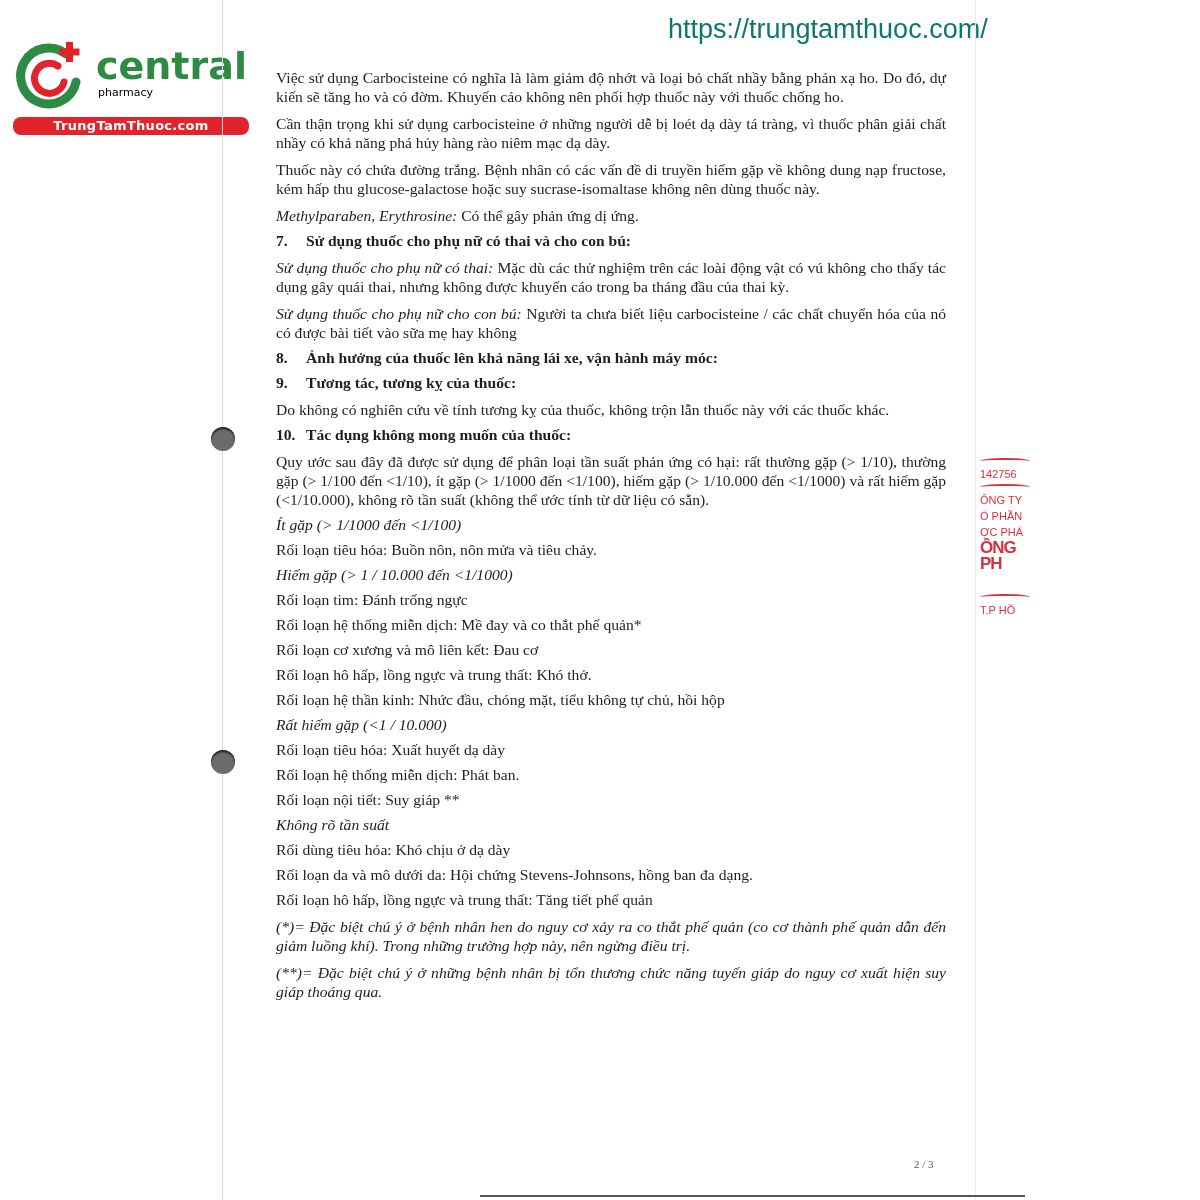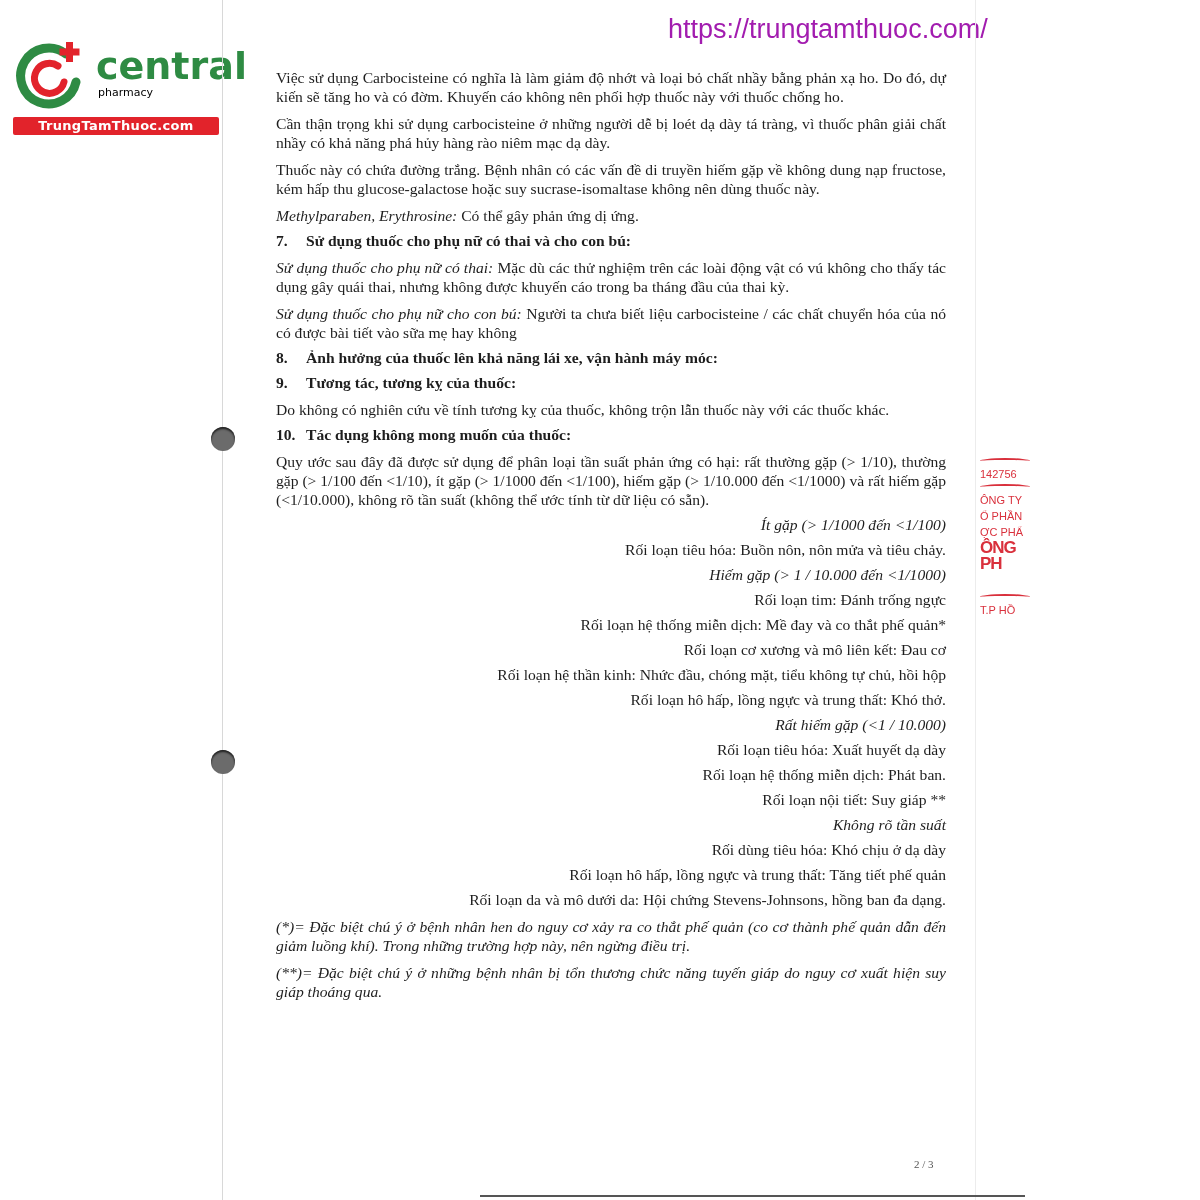--- a/index.html
+++ b/index.html
@@ -15,37 +15,37 @@
       position: absolute; left: 86px; top: 6px;
       font-family: "DejaVu Sans", "Liberation Sans", sans-serif; font-weight: bold;
       font-size: 38px; color: #2e8b43; letter-spacing: 0px; line-height: 44px;
     }
     .logo-pharmacy {
       position: absolute; left: 88px; top: 48px;
       font-family: "DejaVu Sans", "Liberation Sans", sans-serif;
       font-size: 11px; color: #000000; font-weight: normal;
     }
     .logo-site {
-      position: absolute; left: 3px; top: 79px; width: 206px; height: 18px;
-      background: #e2232b; border-radius: 2px; color: #fff;
+      position: absolute; left: 3px; top: 79px; width: 236px; height: 18px;
+      background: #e2232b; border-radius: 8px; color: #fff;
       font-family: "DejaVu Sans", "Liberation Sans", sans-serif; font-weight: bold;
       font-size: 13px; text-align: center; line-height: 18px; letter-spacing: 0.3px;
     }
     .watermark {
       position: absolute; left: 668px; top: 14px;
       font-family: "Liberation Sans", "DejaVu Sans", sans-serif;
-      font-size: 27px; color: #a21caf;
+      font-size: 27px; color: #0f766e;
     }
     .page-edge-left { position: absolute; left: 222px; top: 0; width: 1px; height: 1200px; background: #d8d8d8; }
     .page-edge-right { position: absolute; left: 975px; top: 0; width: 1px; height: 1200px; background: #ececec; }
     .page-bottom-line { position: absolute; left: 480px; top: 1195px; width: 545px; height: 2px; background: #555; }
     .punch-hole { position: absolute; width: 24px; height: 24px; border-radius: 50%; background: #6b6b6b; box-shadow: inset 0 2px 2px #222; }
     .content { position: absolute; left: 276px; top: 60px; width: 670px; font-size: 15.6px; line-height: 19px; }
     .content p { margin: 8px 0 6px 0; text-align: justify; }
-    .content .line { margin: 0 0 6px 0; text-align: right; }
+    .content .line { margin: 0 0 6px 0; }
     .content .heading { font-weight: bold; margin: 0 0 6px 0; }
     .content .heading .num { display: inline-block; width: 30px; }
     .it { font-style: italic; }
     .stamp { position: absolute; left: 980px; top: 456px; width: 50px; height: 160px; color: #d9303c;
       font-family: "Liberation Sans", "DejaVu Sans", sans-serif; font-size: 11px; line-height: 16px; }
     .stamp .arc { border-top: 2px solid #d9303c; border-radius: 50% 50% 0 0; height: 4px; margin: 2px 0; }
     .stamp .big { font-size: 17px; font-weight: bold; letter-spacing: -1px; }
     .page-number { position: absolute; left: 914px; top: 1158px; font-size: 11px; color: #555; }
   </style>
 </head>
@@ -90,32 +90,32 @@
   <div class="heading"><span class="num">10.</span><span>Tác dụng không mong muốn của thuốc:</span></div>
   <p>Quy ước sau đây đã được sử dụng để phân loại tần suất phản ứng có hại: rất thường gặp (&gt; 1/10), thường gặp (&gt; 1/100 đến &lt;1/10), ít gặp (&gt; 1/1000 đến &lt;1/100), hiếm gặp (&gt; 1/10.000 đến &lt;1/1000) và rất hiếm gặp (&lt;1/10.000), không rõ tần suất (không thể ước tính từ dữ liệu có sẵn).</p>
 
   <div class="line it">Ít gặp (&gt; 1/1000 đến &lt;1/100)</div>
   <div class="line">Rối loạn tiêu hóa: Buồn nôn, nôn mửa và tiêu chảy.</div>
 
   <div class="line it">Hiếm gặp (&gt; 1 / 10.000 đến &lt;1/1000)</div>
   <div class="line">Rối loạn tim: Đánh trống ngực</div>
   <div class="line">Rối loạn hệ thống miễn dịch: Mề đay và co thắt phế quản*</div>
   <div class="line">Rối loạn cơ xương và mô liên kết: Đau cơ</div>
+  <div class="line">Rối loạn hô hấp, lồng ngực và trung thất: Khó thở.</div>
   <div class="line">Rối loạn hệ thần kinh: Nhức đầu, chóng mặt, tiểu không tự chủ, hồi hộp</div>
-  <div class="line">Rối loạn hô hấp, lồng ngực và trung thất: Khó thở.</div>
 
   <div class="line it">Rất hiếm gặp (&lt;1 / 10.000)</div>
   <div class="line">Rối loạn tiêu hóa: Xuất huyết dạ dày</div>
   <div class="line">Rối loạn hệ thống miễn dịch: Phát ban.</div>
 
   <div class="line">Rối loạn nội tiết: Suy giáp **</div>
   <div class="line it">Không rõ tần suất</div>
   <div class="line">Rối dùng tiêu hóa: Khó chịu ở dạ dày</div>
+  <div class="line">Rối loạn da và mô dưới da: Hội chứng Stevens-Johnsons, hồng ban đa dạng.</div>
   <div class="line">Rối loạn hô hấp, lồng ngực và trung thất: Tăng tiết phế quản</div>
-  <div class="line">Rối loạn da và mô dưới da: Hội chứng Stevens-Johnsons, hồng ban đa dạng.</div>
 
   <p class="it">(*)= Đặc biệt chú ý ở bệnh nhân hen do nguy cơ xảy ra co thắt phế quản (co cơ thành phế quản dẫn đến giảm luồng khí). Trong những trường hợp này, nên ngừng điều trị.</p>
   <p class="it">(**)= Đặc biệt chú ý ở những bệnh nhân bị tổn thương chức năng tuyến giáp do nguy cơ xuất hiện suy giáp thoáng qua.</p>
 </div>
 
 <div class="stamp">
   <div class="arc"></div>
   <div>142756</div>
   <div class="arc"></div>
   <div>ÔNG TY</div>

